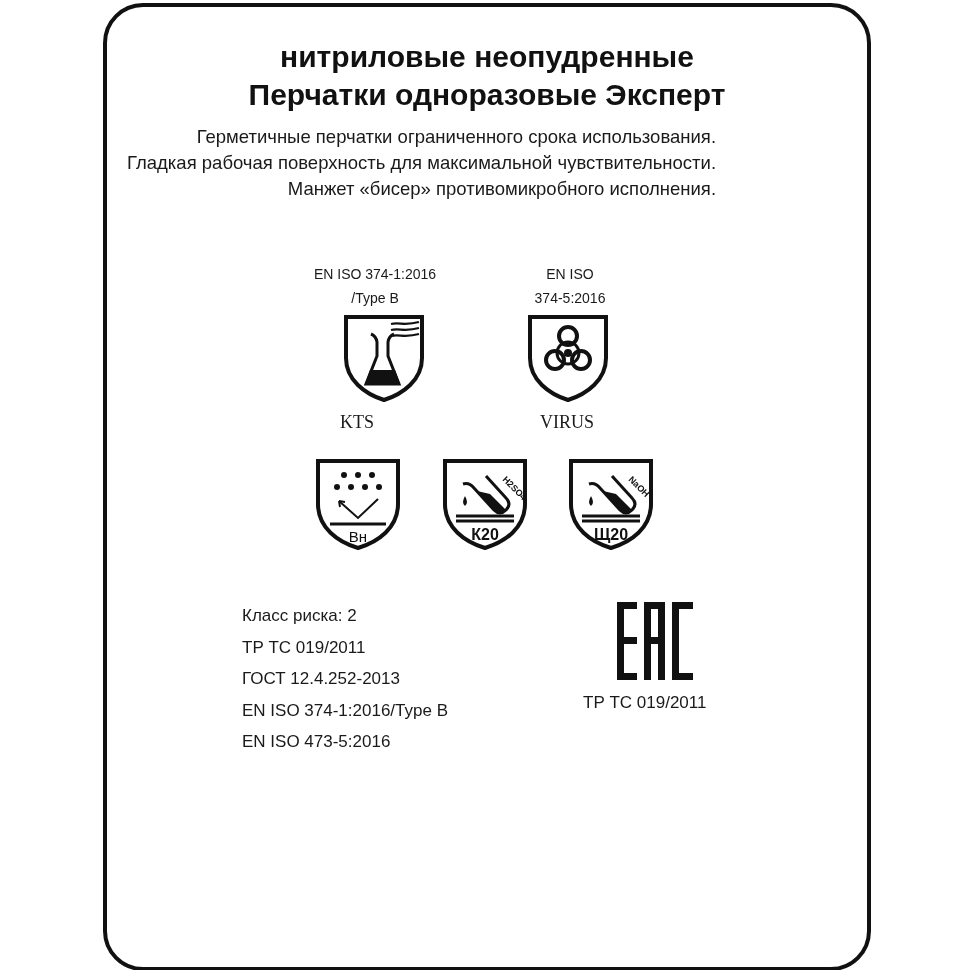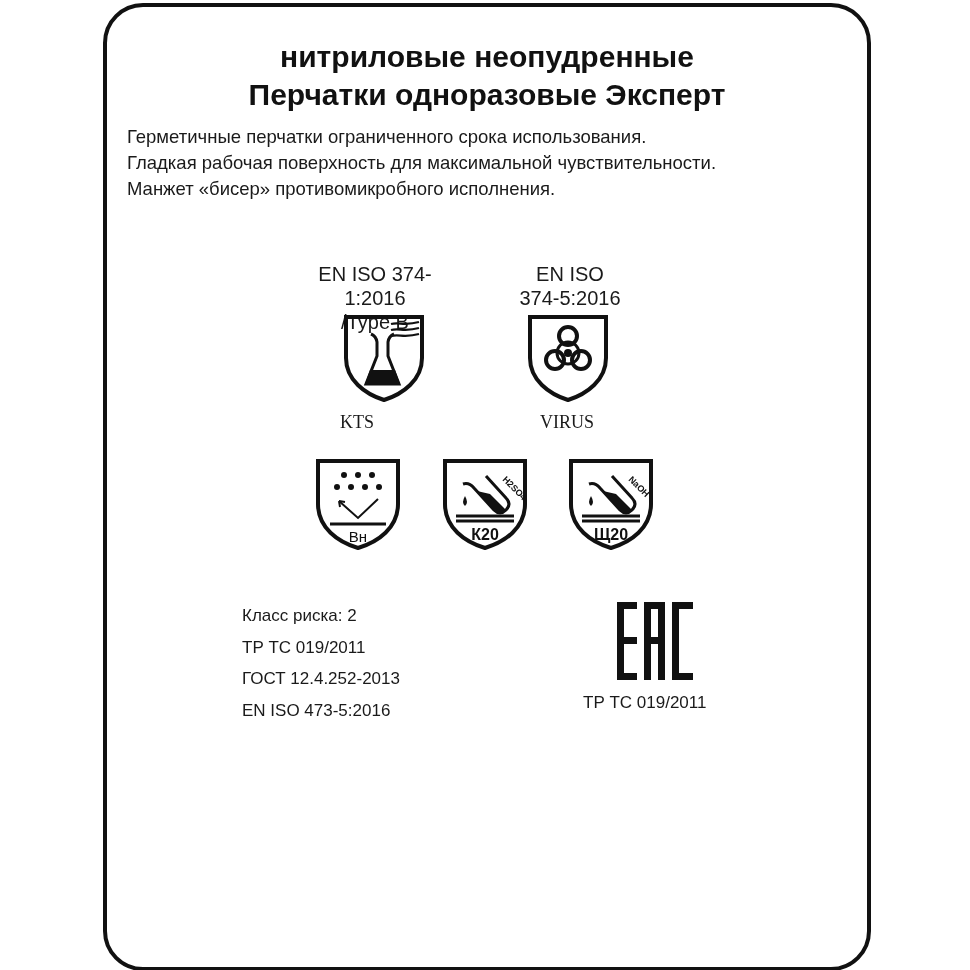--- a/index.html
+++ b/index.html
@@ -1,21 +1,21 @@
 <!DOCTYPE html>
 <html><head>
 <meta charset="utf-8">
 <style>
   html,body{margin:0;padding:0;background:#fff;}
   body{width:970px;height:970px;position:relative;overflow:hidden;font-family:"Liberation Sans","DejaVu Sans",sans-serif;color:#111;}
   .frame{position:absolute;left:103px;top:3px;width:760px;height:960px;border:4px solid #111;border-radius:40px;box-sizing:content-box;}
   .title{position:absolute;left:103px;width:768px;top:38px;text-align:center;font-weight:bold;font-size:30px;line-height:38px;color:#111;}
   .desc{position:absolute;left:127px;top:124px;font-size:18.5px;line-height:26px;color:#1a1a1a;}
-  .desc div{white-space:nowrap;}
-  .cert-label{position:absolute;text-align:center;font-size:20px;line-height:24px;color:#1a1a1a;}
+  .desc div{white-space:nowrap;text-align:right;}
+  .cert-label{position:absolute;text-align:center;font-size:14px;line-height:24px;color:#1a1a1a;}
   .shield{position:absolute;}
   .code{position:absolute;text-align:left;font-size:18px;color:#1a1a1a;font-family:Liberation Serif, serif;}
   .list{position:absolute;left:242px;top:600px;font-size:17px;line-height:31.5px;color:#1a1a1a;}
   .list .bold{font-weight:normal;}
   .eac{position:absolute;left:617px;top:602px;}
   .eac-label{position:absolute;left:583px;top:693px;font-size:17px;color:#1a1a1a;}
 </style>
 </head>
 <body>
 
@@ -96,20 +96,21 @@
   <path d="M23 38 Q19 45 23 48 Q27 45 23 38 Z" fill="#111"></path>
   <line x1="14" y1="58" x2="72" y2="58" stroke="#111" stroke-width="3"></line>
   <line x1="14" y1="63" x2="72" y2="63" stroke="#111" stroke-width="3"></line>
   <text x="43" y="82" text-anchor="middle" font-size="16" font-weight="bold" font-family="Liberation Sans, sans-serif" fill="#111">Щ20</text>
 </svg>
 
 <div class="list">
   <div class="bold">Класс риска: 2</div>
   <div>ТР ТС 019/2011</div>
   <div>ГОСТ 12.4.252-2013</div>
+  <div>EN ISO 374-1:2016/Type B</div>
   <div>EN ISO 473-5:2016</div>
 </div>
 
 <svg class="eac" width="76" height="78" viewBox="0 0 76 78">
   <g fill="#111">
 
     <rect x="0" y="0" width="7" height="78"></rect>
     <rect x="0" y="0" width="20" height="7"></rect>
     <rect x="0" y="35" width="20" height="7"></rect>
     <rect x="0" y="71" width="20" height="7"></rect>

